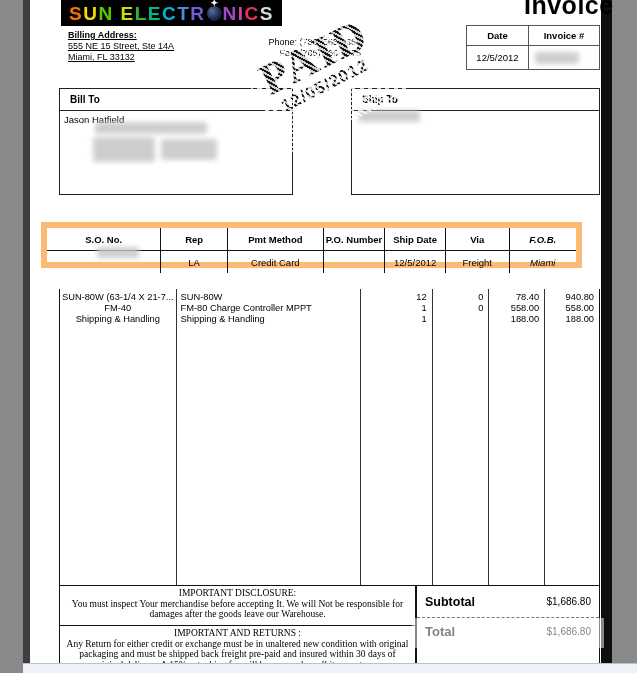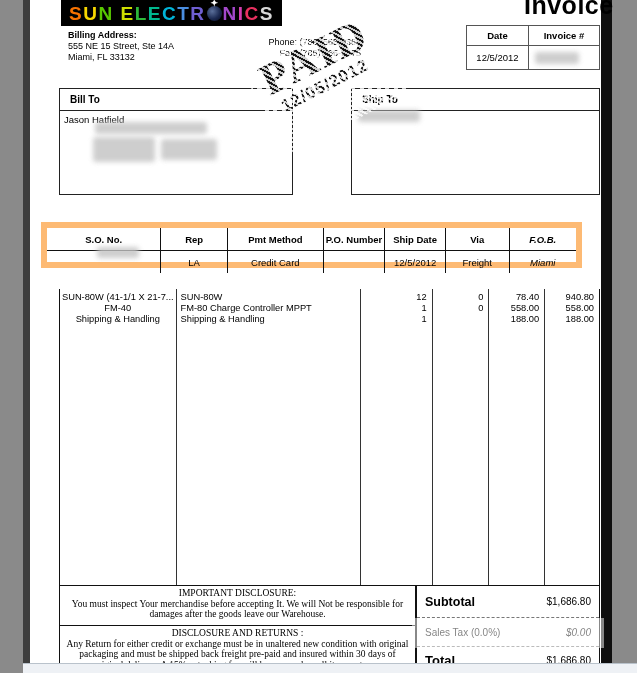--- a/index.html
+++ b/index.html
@@ -12,21 +12,21 @@
   .right-black{left:578px;top:0;width:11px;height:673px;background:#0f0f0f;}
   .right-gray{left:589px;top:0;width:48px;height:673px;background:#8a8a8a;}
   .bottom-band{left:0;top:663px;width:637px;height:10px;background:#eef1f5;border-top:1px solid #b9c2cb;z-index:40;}
   
   .logo{left:38px;top:0;width:221px;height:26px;background:#000;display:flex;align-items:center;justify-content:center;}
   .logo-text{font-size:19px;font-weight:700;letter-spacing:1.5px;line-height:1;white-space:nowrap;}
   .globe{display:inline-block;position:relative;width:15px;height:15px;margin:0 1px;border-radius:50%;
          background:radial-gradient(circle at 35% 35%, #5a6f9a 0%, #1c2a52 55%, #05091c 100%);vertical-align:-1px;}
   .globe .sparkle{position:absolute;top:-7px;left:4px;color:#fff;font-size:9px;}
   
-  .billing{left:45px;top:30px;font-size:9px;line-height:11px;}
+  .billing{left:45px;top:30px;font-size:9px;line-height:11px;text-decoration:underline;}
   .billing .b{font-weight:700;}
   .phonefax{left:222px;top:37px;width:116px;font-size:9px;line-height:11px;text-align:right;}
   
   .inv-title{left:501px;top:-9px;font-size:25px;font-weight:800;letter-spacing:.5px;}
   
   .meta{left:443px;top:25px;width:134px;height:45px;border:1px solid #555;display:grid;
         grid-template-columns:62px 70px;grid-template-rows:20px 23px;}
   .meta > div{border-right:1px solid #555;border-bottom:1px solid #555;display:flex;align-items:center;justify-content:center;font-size:9.5px;}
   .meta > div:nth-child(2n){border-right:none;}
   .meta > div:nth-child(n+3){border-bottom:none;}
@@ -149,21 +149,21 @@
         <div class="oi-cell ow2">Credit Card</div>
         <div class="oi-cell ow3">&nbsp;</div>
         <div class="oi-cell ow4">12/5/2012</div>
         <div class="oi-cell ow5">Freight</div>
         <div class="oi-cell ow6">Miami</div>
       </div>
   </div>
 
   <div class="abs it-body">
       <div class="icol c iw0">
-        <div>SUN-80W (41-1/1 X 21-7...</div>
+        <div>SUN-80W (63-1/4 X 21-7...</div>
         <div>FM-40</div>
         <div>Shipping &amp; Handling</div>
       </div>
       <div class="icol l iw1">
         <div>SUN-80W</div>
         <div>FM-80 Charge Controller MPPT</div>
         <div>Shipping &amp; Handling</div>
       </div>
       <div class="icol r iw2">
         <div>12</div>
@@ -185,32 +185,28 @@
         <div>558.00</div>
         <div>188.00</div>
       </div>
     </div>
 
   <div class="abs note note1">
     <div>IMPORTANT DISCLOSURE:</div>
     <div>You must inspect Your merchandise before accepting It.  We will Not be responsible for damages after the goods leave our Warehouse.</div>
   </div>
   <div class="abs note note2">
-    <div>DISCLOSURE AND  RETURNS :</div>
+    <div>IMPORTANT AND  RETURNS :</div>
     <div>Any Return for either credit or exchange must be in unaltered new condition with original packaging and must be shipped back freight pre-paid and insured within 30 days of original delivery.  A 15%restocking fee will be assessed on all items returns.</div>
   </div>
 
   <div class="abs summary">
     <div class="srow srow1">
       <span class="slabel-b">Subtotal</span>
       <span class="sval">$1,686.80</span>
-    </div>
-    <div class="srow srow2">
-      <span class="slabel">Sales Tax (0.0%)</span>
-      <span class="sval i">$0.00</span>
     </div>
     <div class="srow srow3">
       <span class="slabel-b" style="font-size:13px">Total</span>
       <span class="sval">$1,686.80</span>
     </div>
   </div>
   <div class="abs haze"></div>
 
   <div class="abs blob" style="left:512px;top:52px;width:44px;height:12px;"></div>
   <div class="abs blob" style="left:74px;top:247px;width:42px;height:11px;"></div>

